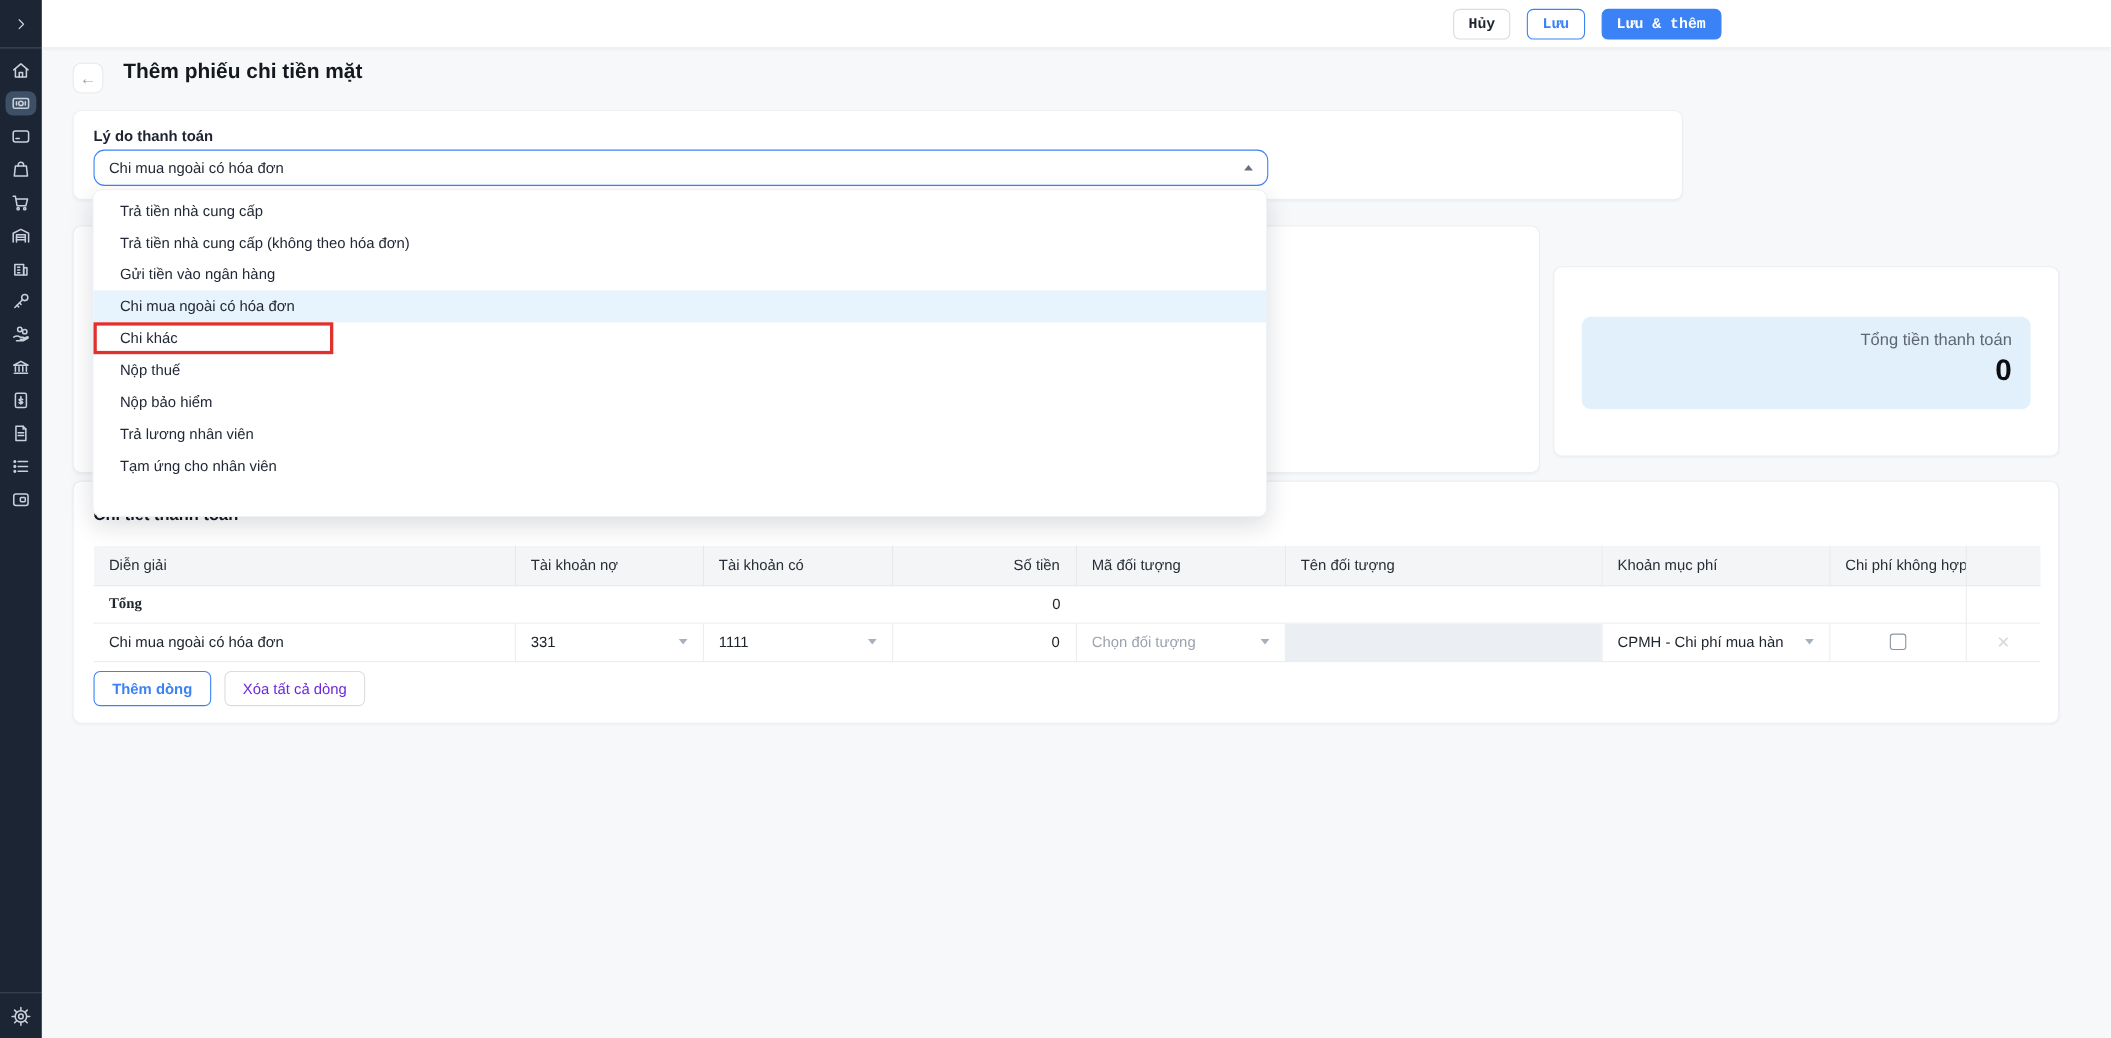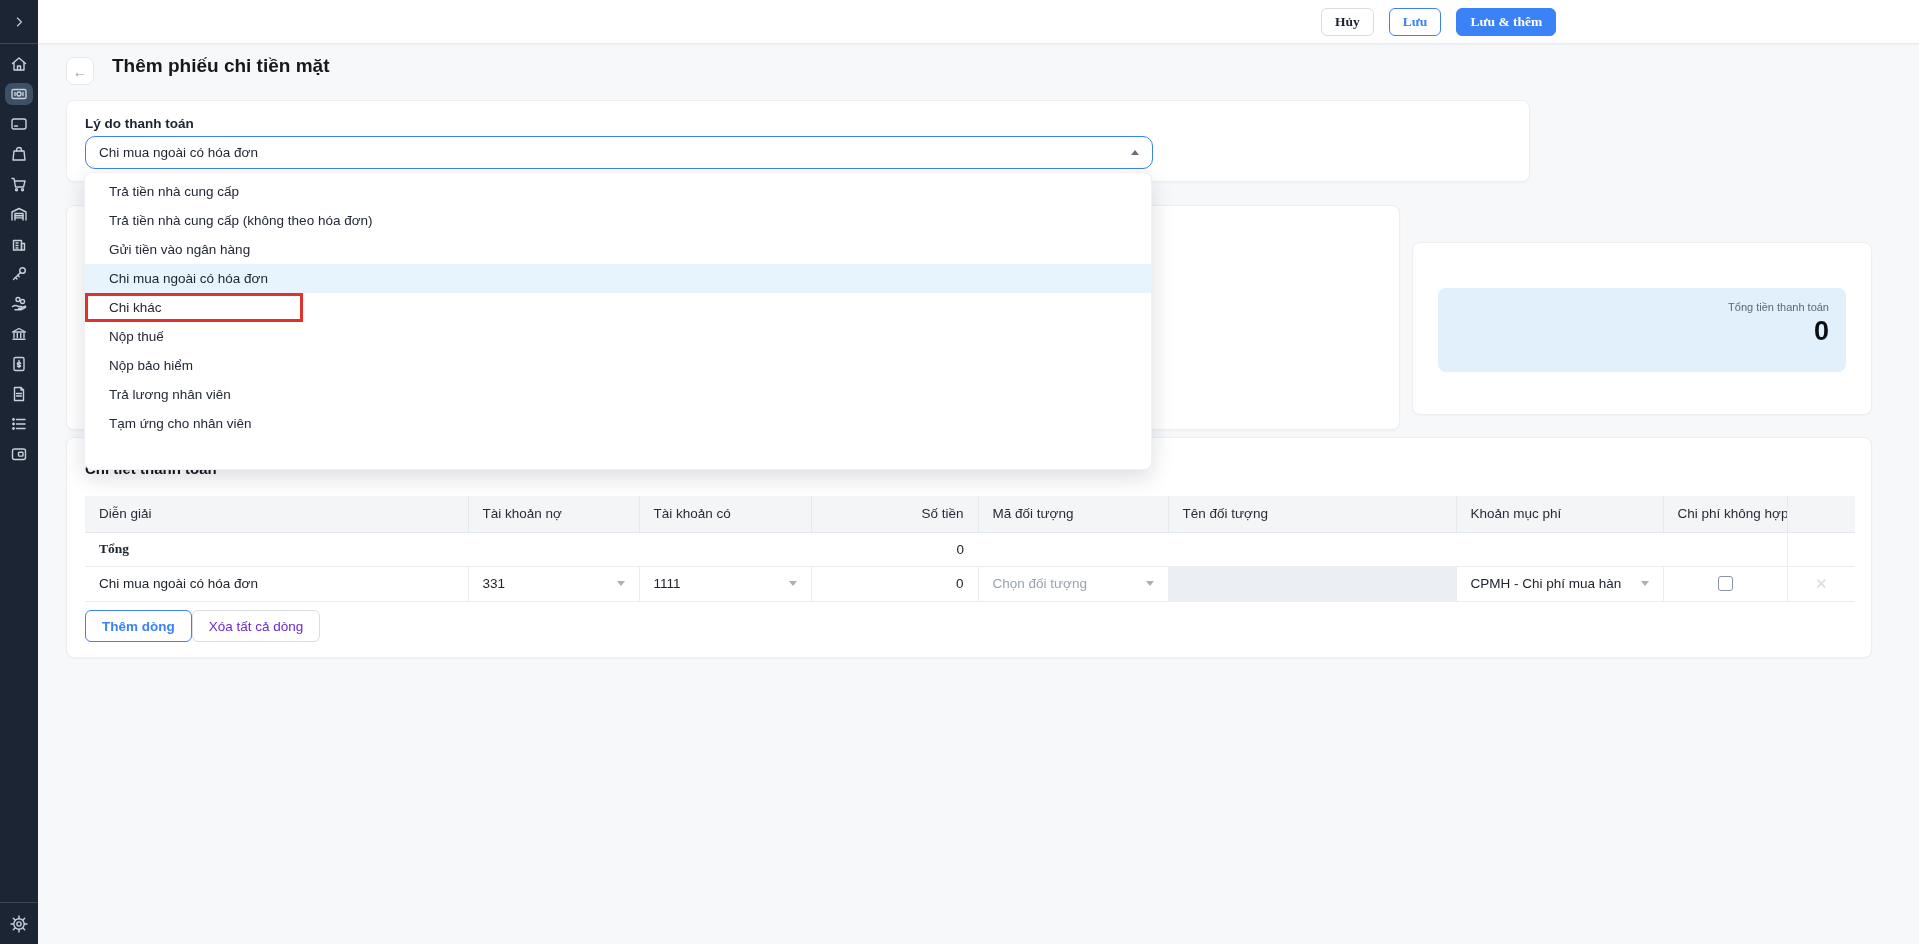--- a/index.html
+++ b/index.html
@@ -13,21 +13,21 @@
   .sidebar { position:absolute; left:0; top:0; width:38px; height:944px; background:#1c2533; display:flex; flex-direction:column; z-index:100; }
   .sidebar-toggle { height:44px; display:flex; align-items:center; justify-content:center; border-bottom:1px solid rgba(255,255,255,.16); cursor:pointer; }
   .side-icons { display:flex; flex-direction:column; align-items:center; gap:8px; padding-top:9px; }
   .side-item { width:28px; height:22px; display:flex; align-items:center; justify-content:center; border-radius:7px; cursor:pointer; }
   .side-item.active { background:#3e5066; }
   .side-item svg, .sidebar-toggle svg, .sidebar-bottom svg { stroke:#c8d1db; fill:none; stroke-width:1.4; stroke-linecap:round; stroke-linejoin:round; }
   .sidebar-bottom { margin-top:auto; border-top:1px solid rgba(255,255,255,.16); height:42px; display:flex; align-items:center; justify-content:center; cursor:pointer; }
   
   .topbar { position:absolute; left:38px; top:0; width:1881px; height:44px; background:#fff; border-bottom:1px solid #e9ebee; box-shadow:0 1px 2px rgba(16,24,40,.04); z-index:40; }
   .topbar-buttons { position:absolute; top:8px; left:1283px; display:flex; align-items:center; gap:15px; }
-  .btn { height:28px; border-radius:6px; font-size:13.5px; font-weight:700; display:flex; align-items:center; justify-content:center; cursor:pointer; padding:0 13px; font-family:Liberation Serif, serif; }
+  .btn { height:28px; border-radius:6px; font-size:13.5px; font-weight:700; display:flex; align-items:center; justify-content:center; cursor:pointer; padding:0 13px; font-family:Liberation Mono, monospace; }
   .btn-cancel { background:#fff; border:1px solid #d8dce2; color:#1d2430; }
   .btn-save { background:#fff; border:1px solid #3b82f6; color:#3b82f6; }
   .btn-save-add { background:#3b82f6; border:1px solid #3b82f6; color:#fff; }
   
   .back-btn { position:absolute; left:66px; top:57px; width:28px; height:28px; background:#fff; border:1px solid #e7e9ee; border-radius:8px; display:flex; align-items:center; justify-content:center; color:#98a0aa; font-size:15px; cursor:pointer; z-index:5; }
   .page-title { position:absolute; left:112px; top:55px; font-size:19px; font-weight:700; color:#15181d; z-index:5; }
   
   .card { position:absolute; background:#fff; border:1px solid #eceef2; border-radius:8px; box-shadow:0 1px 2px rgba(16,24,40,.03); }
   #card-reason { left:66px; top:100px; width:1464px; height:82px; z-index:10; }
   #card-info { left:66px; top:205px; width:1334px; height:225px; z-index:1; }
@@ -38,42 +38,42 @@
   .select-main .value { font-size:13.5px; color:#1f2430; }
   .caret-up { width:0; height:0; border-left:4px solid transparent; border-right:4px solid transparent; border-bottom:5px solid #667080; margin-left:auto; }
   .caret-down { width:0; height:0; border-left:4px solid transparent; border-right:4px solid transparent; border-top:5px solid #a8b1bb; }
   
   .dropdown { position:absolute; left:84px; top:172px; width:1068px; height:298px; background:#fff; border:1px solid #eef0f3; border-radius:8px; box-shadow:0 8px 22px rgba(16,24,40,.14); z-index:60; padding:4px 0; }
   .dd-item { height:29px; line-height:29px; padding-left:24px; font-size:13.5px; color:#222835; cursor:pointer; white-space:nowrap; }
   .dd-item.selected { background:#e7f3fd; }
   .red-annotation { position:absolute; left:0px; top:120px; width:218px; height:29px; border:3px solid #e0312d; pointer-events:none; z-index:2; }
   
   .summary-box { position:absolute; left:25px; top:45px; width:408px; height:84px; background:#e2f0fc; border-radius:8px; text-align:right; padding:13px 17px; }
-  .summary-label { font-size:11px; color:#5d6773; }
+  .summary-label { font-size:15px; color:#5d6773; }
   .summary-value { font-size:27px; font-weight:700; color:#0b0d10; margin-top:3px; }
   
   .details-title { position:absolute; left:18px; top:22px; font-size:15px; font-weight:700; color:#14171c; }
   .pay-table { position:absolute; left:18px; top:58px; width:1770px; border-collapse:collapse; table-layout:fixed; font-size:13.5px; color:#20262e; }
   .pay-table th { height:36px; background:#f4f5f7; font-weight:400; color:#272d36; text-align:left; padding:0 14px; border-right:1px solid #e5e8ec; border-bottom:1px solid #e5e8ec; white-space:nowrap; overflow:hidden; }
   .pay-table th:last-child { border-right:none; }
   .pay-table th.num { text-align:right; }
   .pay-table td { height:35px; border-bottom:1px solid #ebedf0; padding:0 14px; white-space:nowrap; overflow:hidden; }
   tr.total-row td { border-right:none; height:34px; }
   tr.total-row td.sep { border-right:1px solid #ebedf0; }
   tr.data-row td { border-right:1px solid #ebedf0; }
   tr.data-row td:last-child { border-right:none; }
   td.num { text-align:right; }
   .bold { font-weight:700;font-family:Liberation Serif, serif; }
   .cell-select { display:flex; align-items:center; cursor:pointer; }
   .cell-select .txt { flex:1; overflow:hidden; white-space:nowrap; }
   .placeholder { color:#9aa3ae; }
   td.disabled-cell { background:#ebeef2; }
   .cb { width:15px; height:15px; border:1.8px solid #8b95a1; border-radius:3px; margin:0 auto; background:#fff; cursor:pointer; }
   .del-x { text-align:center; color:#d5dade; font-size:15px; cursor:pointer; }
-  .row-actions { position:absolute; left:18px; top:172px; display:flex; gap:0; }
+  .row-actions { position:absolute; left:18px; top:172px; display:flex; gap:12px; }
   .btn-add { height:32px; padding:0 16px; border:1px solid #3b82f6; background:#fff; color:#3b82f6; border-radius:6px; font-size:13.5px; font-weight:700; display:flex; align-items:center; cursor:pointer; }
   .btn-clear { height:32px; padding:0 16px; border:1px solid #d9dde3; background:#fff; color:#6d28d9; border-radius:6px; font-size:13.5px; display:flex; align-items:center; cursor:pointer; }
 </style>
 </head>
 <body>
 
 <div class="sidebar">
   <div class="sidebar-toggle">
     <svg width="16" height="16" viewBox="0 0 20 20">
         <path d="M8 5 L13 10 L8 15"></path>

